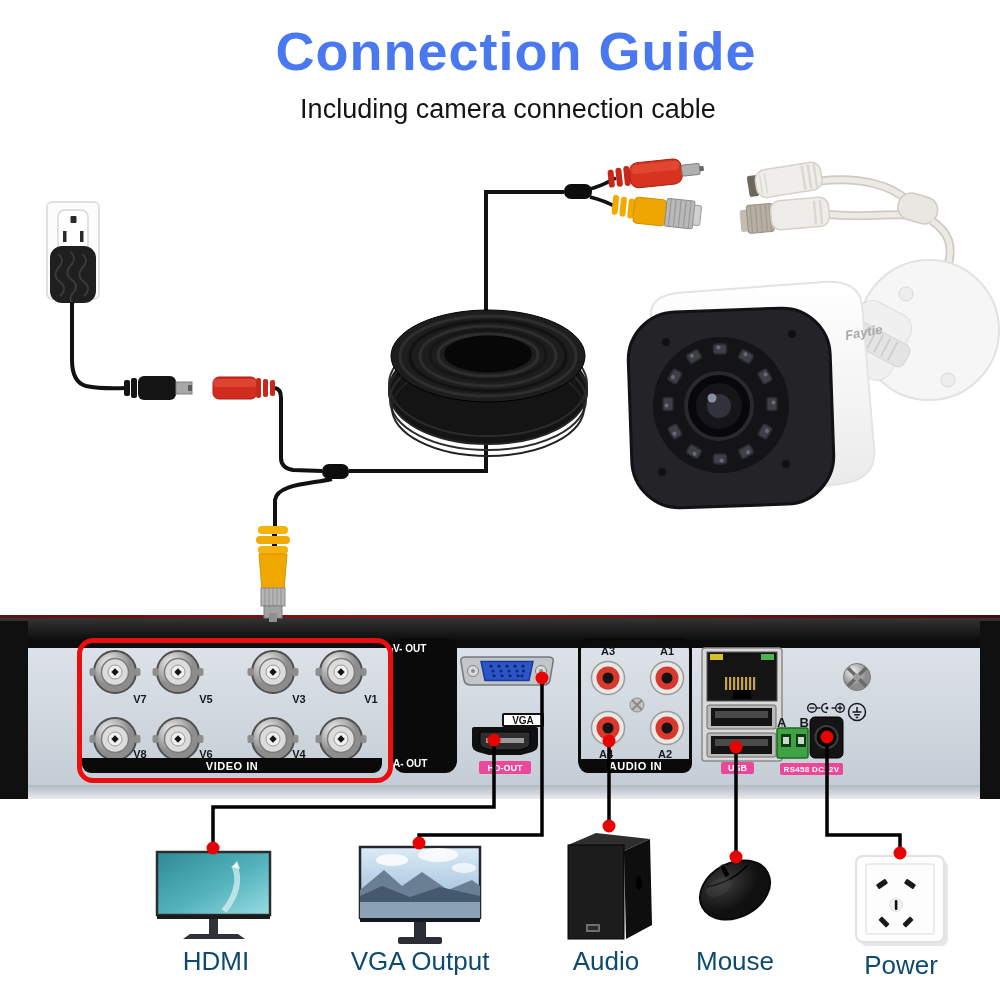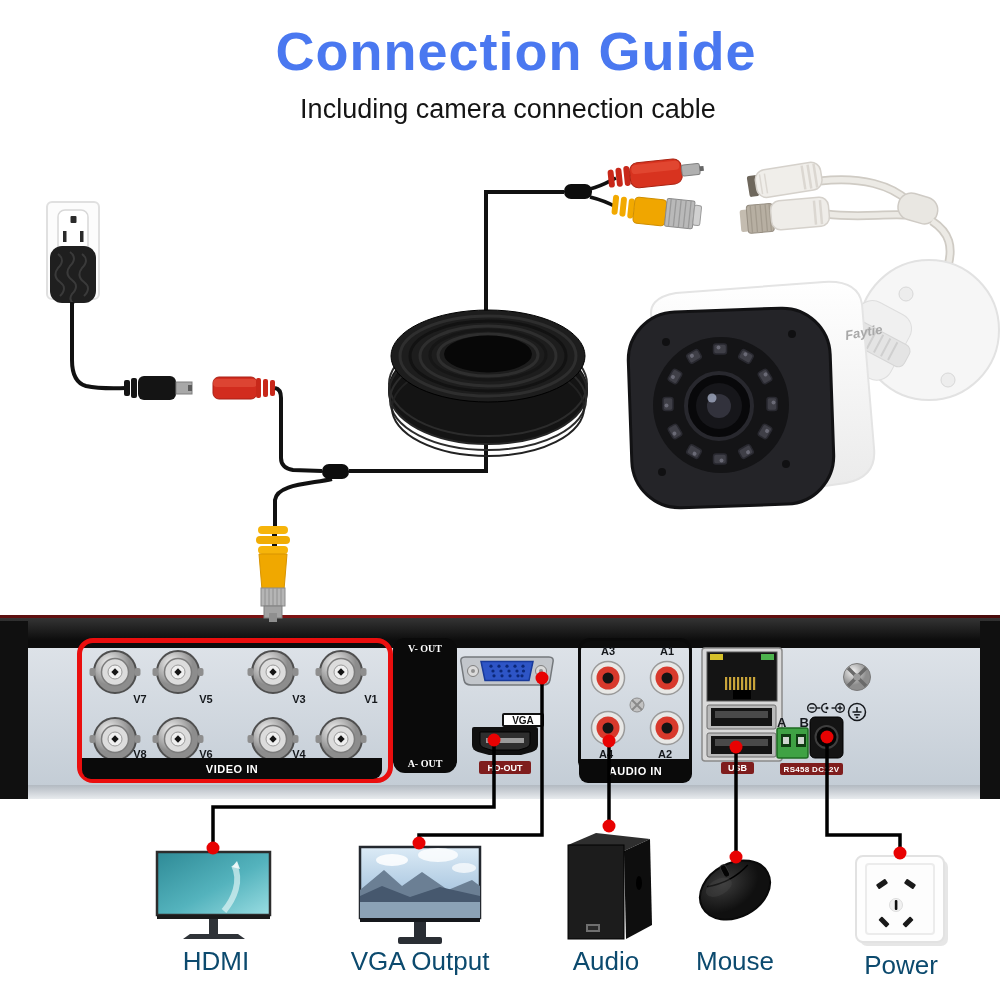--- a/index.html
+++ b/index.html
@@ -25,29 +25,29 @@
             background:linear-gradient(#dde2e8,#c4cdd6);}
   .dvr-bottom{position:absolute;left:28px;right:20px;top:170px;height:14px;
               background:linear-gradient(#b2b9c1,#e8ebee);}
   .dvr-svg{position:absolute;left:0;top:0;width:1000px;height:185px;}
   .redbox{position:absolute;left:77px;top:23px;width:306px;height:135px;
           border:5px solid #ea0e0e;border-radius:16px;}
   .lbl{position:absolute;transform:translate(-50%,-50%);font-weight:bold;white-space:nowrap;}
   .port-lbl{font-size:11px;color:#15181c;}
   .bar{position:absolute;background:#0a0a0a;color:#fff;display:flex;align-items:center;
        justify-content:center;font-weight:bold;font-size:11px;letter-spacing:0.5px;}
-  .bar-videoin{left:82px;top:143px;width:300px;height:21px;border-radius:0 0 9px 9px;}
-  .bar-audioin{left:579px;top:144px;width:113px;height:24px;border-radius:0 0 9px 9px;}
+  .bar-videoin{left:82px;top:143px;width:300px;height:15px;border-radius:0 0 9px 9px;}
+  .bar-audioin{left:579px;top:144px;width:113px;height:14px;border-radius:0 0 9px 9px;}
   .outblock{position:absolute;left:393px;top:23px;width:64px;height:135px;background:#0a0a0a;
             border-radius:12px;}
-  .outblock .t{position:absolute;left:0;width:100%;text-align:center;color:#fff;
-               font-weight:bold;font-size:10px;font-family:Liberation Serif, serif;}
+  .outblock .t{position:absolute;left:0;width:100%;color:#fff;
+               font-weight:bold;font-size:10px;}
   .audiobox{position:absolute;left:578px;top:23px;width:114px;height:135px;
             border:3px solid #0a0a0a;border-radius:12px;box-sizing:border-box;}
-  .tag{position:absolute;background:#7f1d1d;color:#fff;display:flex;align-items:center;
+  .tag{position:absolute;background:#ec4899;color:#fff;display:flex;align-items:center;
        justify-content:center;font-weight:bold;border-radius:2px;}
   .tag-vga{left:502px;top:75px;width:42px;height:14px;background:#fff;color:#111;
            border:2px solid #111;font-size:10px;box-sizing:border-box;margin-top:23px;}
   .tag-hdout{left:479px;top:146px;width:52px;height:13px;font-size:9px;}
   .tag-usb{left:721px;top:147px;width:33px;height:12px;font-size:9px;}
   .tag-rs{left:780px;top:148px;width:63px;height:12px;font-size:8px;letter-spacing:0.3px;}
   .ab-lbl{position:absolute;left:777px;top:100px;font-size:13px;font-weight:bold;
           color:#15181c;letter-spacing:5px;text-align:center;}
   
   .device{position:absolute;z-index:2;}

